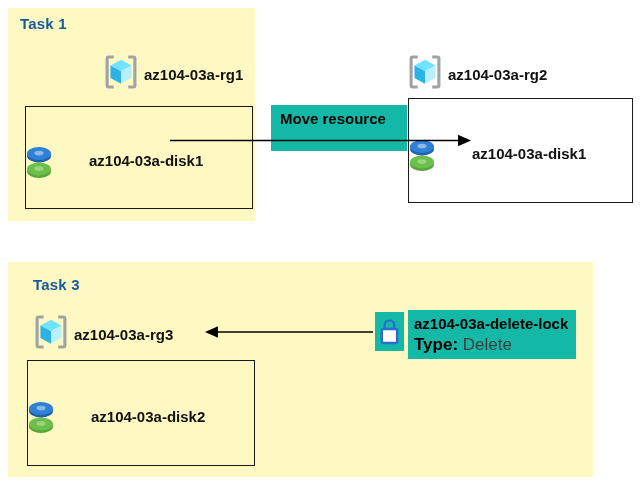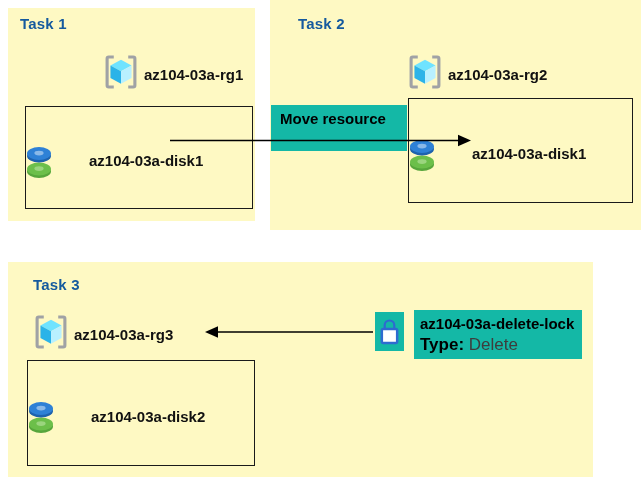--- a/index.html
+++ b/index.html
@@ -9,21 +9,21 @@
   .task-title{position:absolute;font-size:15px;font-weight:bold;color:#155a9e;letter-spacing:.2px;}
   .rg-row{position:absolute;display:flex;align-items:center;gap:3px;}
   .rg-label,.disk-label{font-size:15px;font-weight:bold;color:#111;white-space:nowrap;}
   .res-box{position:absolute;border:1.5px solid #1a1a1a;display:flex;flex-direction:row;align-items:center;gap:37px;}
   .res-box .disk{margin-top:12px;}
   .res-box .disk-label{margin-top:6px;}
   .float-label{position:absolute;background:#14b8a6;}
   #move-label{left:271px;top:105px;width:136px;height:46px;}
   #move-label span{display:block;padding:5px 0 0 9px;font-size:15px;font-weight:bold;color:#000;white-space:nowrap;}
   #lock-box{left:375px;top:312px;width:29px;height:39px;display:flex;align-items:center;justify-content:center;}
-  #lock-text{left:408px;top:310px;padding:3px 8px 4px 6px;line-height:21px;white-space:nowrap;margin-left:6px;}
+  #lock-text{left:408px;top:310px;padding:3px 8px 4px 6px;line-height:21px;white-space:nowrap;}
   #lock-text .l1{font-size:15px;font-weight:bold;color:#000;}
   #lock-text .l2{font-size:17px;color:#3d3d3d;}
   #lock-text .l2 b{color:#000;}
   #arrow-layer{position:absolute;left:0;top:0;z-index:6;pointer-events:none;}
 </style>
 </head>
 <body>
 
 <div id="canvas">
 
@@ -51,23 +51,20 @@
         <ellipse cx="13" cy="26" rx="12" ry="6.5" fill="#6cbf4a"></ellipse>
         <ellipse cx="13" cy="25.6" rx="4.6" ry="2.3" fill="#9bd57f"></ellipse>
         <ellipse cx="13" cy="13" rx="12" ry="6.5" fill="#1e62ad"></ellipse>
         <ellipse cx="13" cy="10.5" rx="12" ry="6.5" fill="#2e81d6"></ellipse>
         <ellipse cx="13" cy="10.1" rx="4.6" ry="2.3" fill="#8ab9e8"></ellipse>
       </svg>
     </span>
     <span class="disk-label">az104-03a-disk1</span>
   </div>
 
-  <div class="panel" style="left:270px;top:0px;width:371px;height:230px;">
-    <div class="task-title" style="left:28px;top:15px;">Task 2</div>
-  </div>
 
   <div class="rg-row" style="left:405px;top:52px;">
     <span>
       <svg width="40" height="40" viewBox="0 0 36 36">
         <path d="M11.5 4.5 H7 Q5.5 4.5 5.5 6 V30 Q5.5 31.5 7 31.5 H11.5" fill="none" stroke="#a0a2a5" stroke-width="2.8"></path>
         <path d="M24.5 4.5 H29 Q30.5 4.5 30.5 6 V30 Q30.5 31.5 29 31.5 H24.5" fill="none" stroke="#a0a2a5" stroke-width="2.8"></path>
         <polygon points="18,7 27.5,12.2 18,17.4 8.5,12.2" fill="#6fe3ff"></polygon>
         <polygon points="8.5,12.2 18,17.4 18,28.5 8.5,23.3" fill="#2bb3e8"></polygon>
         <polygon points="27.5,12.2 18,17.4 18,28.5 27.5,23.3" fill="#b8f0ff"></polygon>
       </svg>

